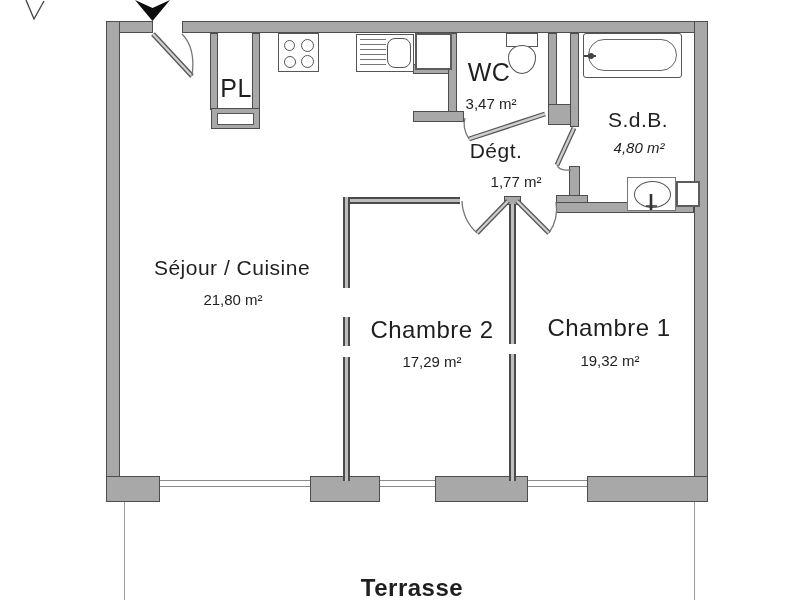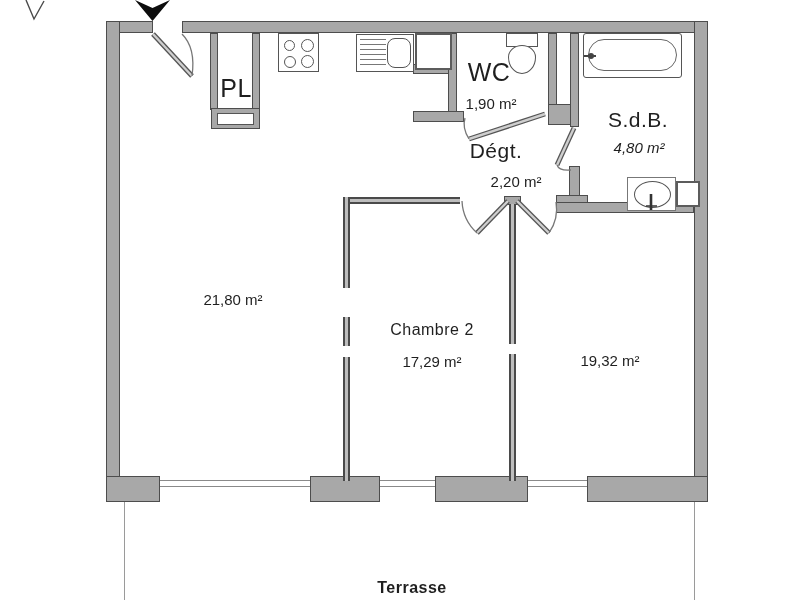--- a/index.html
+++ b/index.html
@@ -20,21 +20,21 @@
   .win{position:absolute; height:7px; border-top:1.3px solid #8a8a8a; border-bottom:1.3px solid #8a8a8a;}
   .tline{position:absolute; width:1px; background:var(--terrace_line);}
 
   .fix{position:absolute; background:#fff; border:1.4px solid #555;}
   .fix-light{position:absolute; background:#fff; border:1.1px solid #666;}
   .burner{position:absolute; border:1.4px solid #555; border-radius:50%; background:#fff;}
   .drain{position:absolute; background:repeating-linear-gradient(180deg,#777 0 1px,transparent 1px 5px);}
   .thick{border:2px solid #5c5c5c;}
 
   .lbl{position:absolute; transform:translate(-50%,-50%); color:var(--text);
-       font-size:16px; white-space:nowrap; letter-spacing:0.5px;}
+       font-size:24px; white-space:nowrap; letter-spacing:0.5px;}
   .lbl.big{font-size:25px;}
   .lbl.mid{font-size:21px;}
   .area{position:absolute; transform:translate(-50%,-50%); color:var(--text);
         font-size:15px; white-space:nowrap;}
 
   #chevron{position:absolute; left:135px; top:0; width:35px; height:21px; background:var(--arrow);
            clip-path:polygon(0 0, 50% 38%, 100% 0, 50% 100%);}
   svg.overlay{position:absolute; left:0; top:0; pointer-events:none;}
 </style>
 </head>
@@ -136,24 +136,26 @@
 
     <line x1="584" y1="56" x2="596" y2="56" stroke="#444" stroke-width="2"></line>
     <circle cx="591" cy="56" r="3" fill="#444"></circle>
 
     <line x1="651" y1="194" x2="651" y2="210" stroke="#333" stroke-width="2.6"></line>
     <line x1="646" y1="206" x2="657" y2="206" stroke="#333" stroke-width="1.5"></line>
   </svg>
 
   <div class="lbl big" style="left:236px; top:88px;">PL</div>
   <div class="lbl big" style="left:489px; top:72px;">WC</div>
-  <div class="area" style="left:491px; top:103px;">1,90 m²</div>
+  <div class="area" style="left:491px; top:103px;">3,47 m²</div>
   <div class="lbl mid" style="left:496px; top:151px;">Dégt.</div>
-  <div class="area" style="left:516px; top:181px;">2,20 m²</div>
+  <div class="area" style="left:516px; top:181px;">1,77 m²</div>
   <div class="lbl mid" style="left:638px; top:120px;">S.d.B.</div>
   <div class="area" style="left:639px; top:147px;font-style:italic;">4,80 m²</div>
+  <div class="lbl mid" style="left:232px; top:268px;">Séjour / Cuisine</div>
   <div class="area" style="left:233px; top:299px;">21,80 m²</div>
   <div class="lbl" style="left:432px; top:330px;">Chambre 2</div>
   <div class="area" style="left:432px; top:361px;">17,29 m²</div>
+  <div class="lbl" style="left:609px; top:328px;">Chambre 1</div>
   <div class="area" style="left:610px; top:360px;">19,32 m²</div>
   <div class="lbl" style="left:412px; top:588px;font-weight:bold;">Terrasse</div>
 
 </div>
 
 </body></html>

